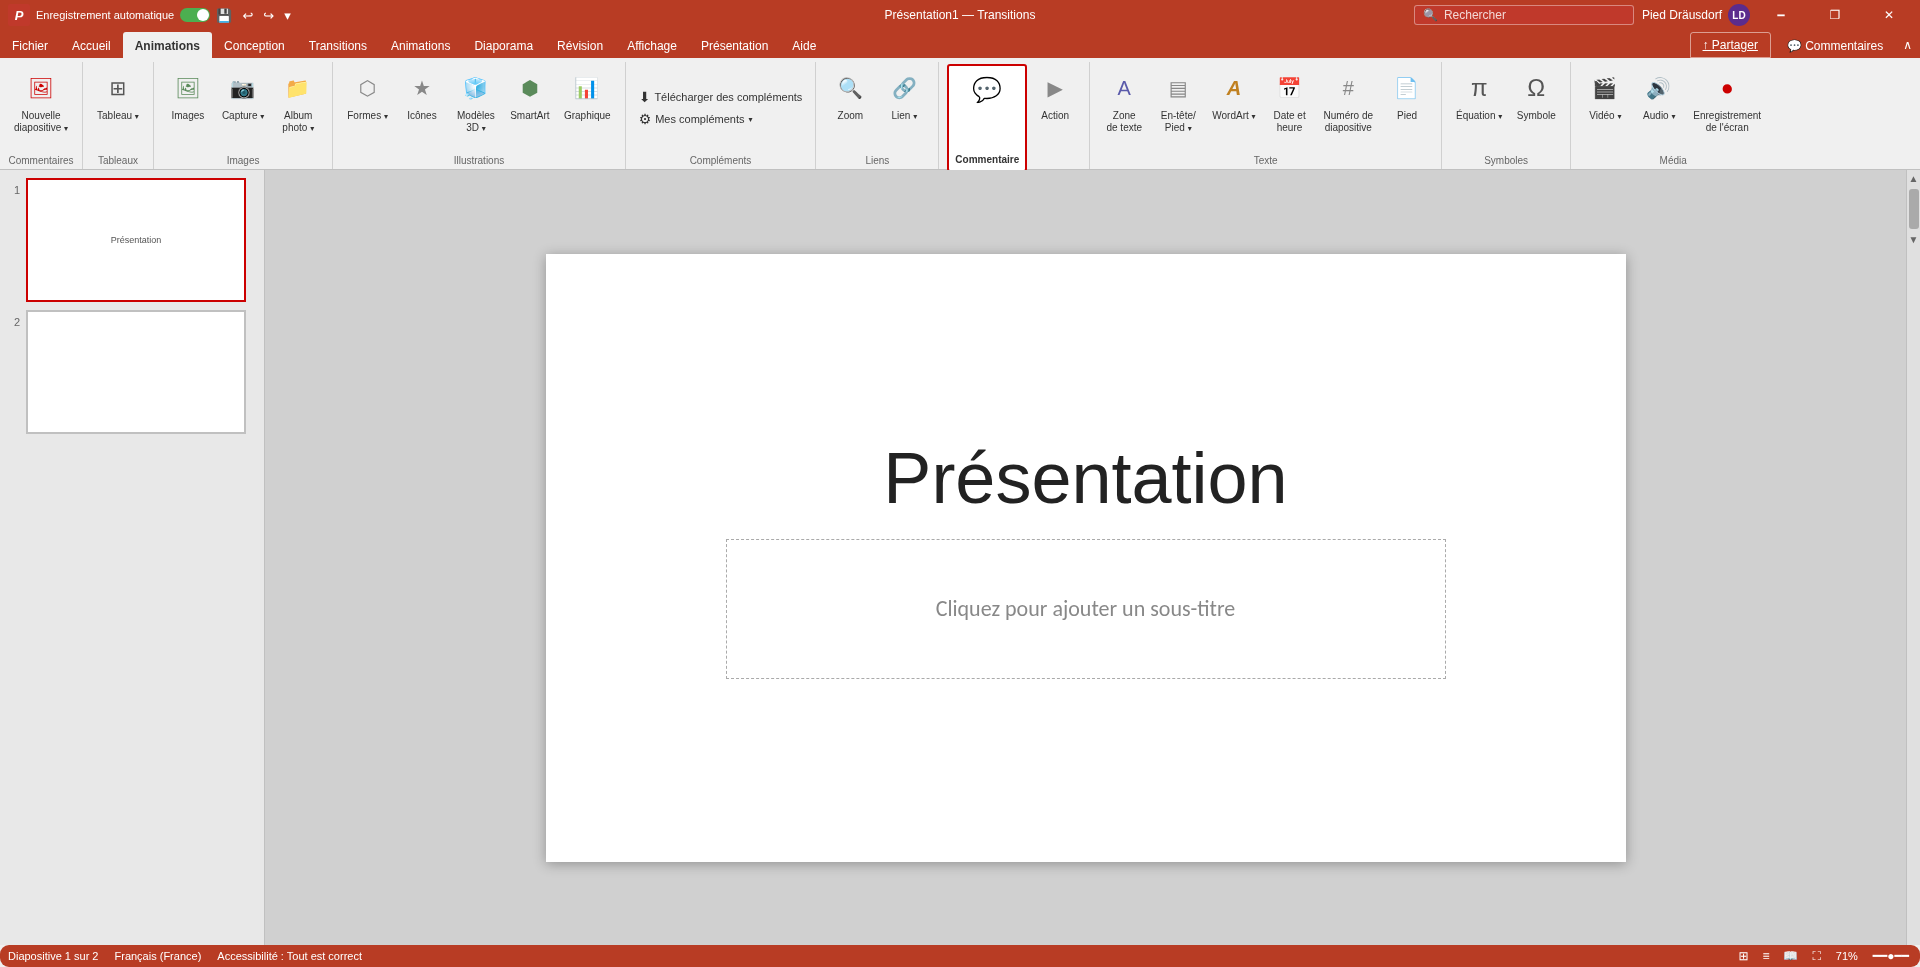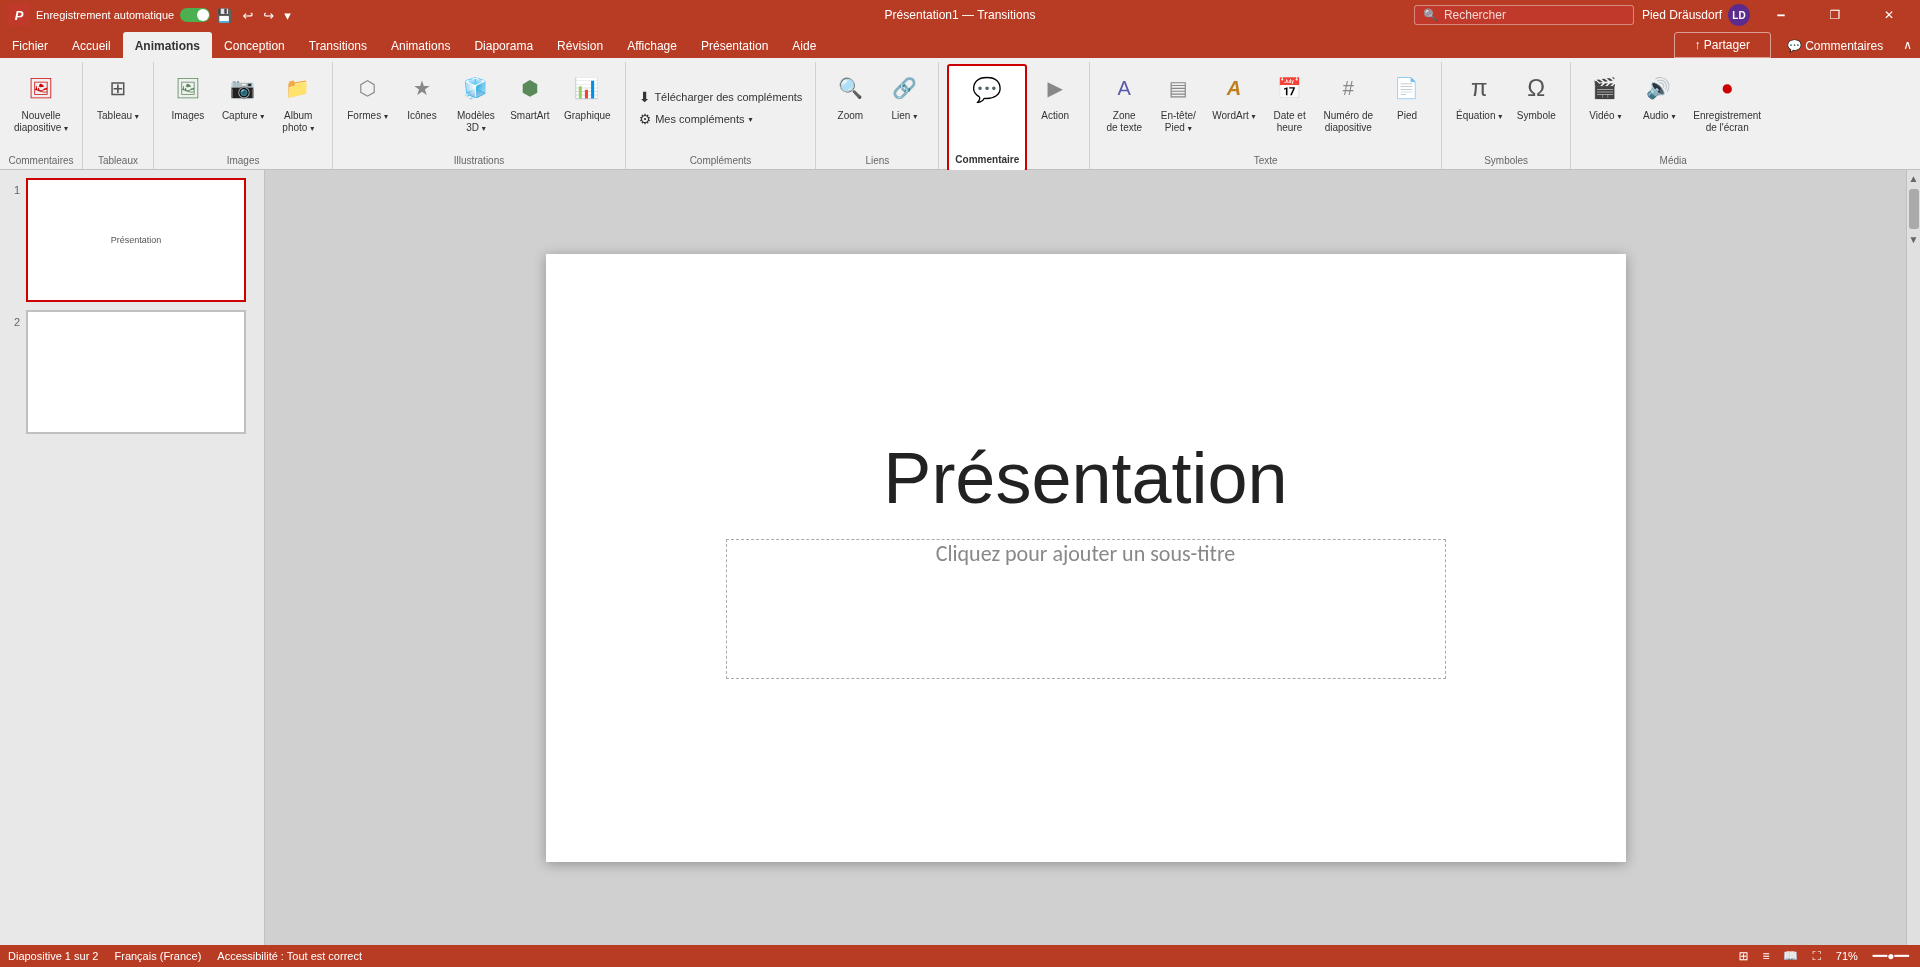--- a/index.html
+++ b/index.html
@@ -210,39 +210,41 @@
       font-weight: 300;
       color: #222;
       font-family: 'Calibri Light', 'Segoe UI Light', Arial, sans-serif;
       text-align: center;
     }
     #slide-subtitle-box {
       border: 1px dashed #aaa;
       width: 720px;
       min-height: 140px;
       display: flex;
+      align-items: center;
       justify-content: center;
       cursor: pointer;
     }
     #slide-subtitle-text {
       font-size: 22px;
       color: #888;
       font-family: 'Calibri', Arial, sans-serif;
     }
 
     
     #statusbar {
       height: 22px;
       background: #b83c24;
       display: flex;
       align-items: center;
       justify-content: space-between;
       padding: 0 8px;
       color: white;
       font-size: 11px;
+      border-radius: 9px;
     }
     #statusbar-left { display: flex; align-items: center; gap: 16px; }
     #statusbar-right { display: flex; align-items: center; gap: 8px; }
     .status-btn { color: white; font-size: 12px; cursor: pointer; padding: 0 3px; }
 
     
     #right-scrollbar {
       width: 14px;
       background: #e0e0e0;
       border-left: 1px solid #c0c0c0;
@@ -313,21 +315,21 @@
   <div class="ribbon-tab active">Animations</div>
   <div class="ribbon-tab">Conception</div>
   <div class="ribbon-tab">Transitions</div>
   <div class="ribbon-tab">Animations</div>
   <div class="ribbon-tab">Diaporama</div>
   <div class="ribbon-tab">Révision</div>
   <div class="ribbon-tab">Affichage</div>
   <div class="ribbon-tab">Présentation</div>
   <div class="ribbon-tab">Aide</div>
   <div style="flex:1"></div>
-  <div class="ribbon-tab" style="border:1px solid rgba(255,255,255,0.5);border-radius:3px 3px 0 0;padding:3px 20px;">↑ Partager</div>
+  <div class="ribbon-tab" style="border:1px solid rgba(255,255,255,0.5);border-radius:3px 3px 0 0;padding:3px 12px;text-decoration:underline;">↑ Partager</div>
   <div class="ribbon-tab" style="margin-left:4px;">💬 Commentaires</div>
   <div class="ribbon-tab" style="padding:3px 8px;">∧</div>
 </div>
 
 <div id="ribbon">
 
   <div class="ribbon-group">
     <div class="ribbon-group-items">
       <div class="ribbon-btn large" style="min-width:52px;">
         <div class="ribbon-btn-icon" style="font-size:20px;color:#c00;">🖼</div>

